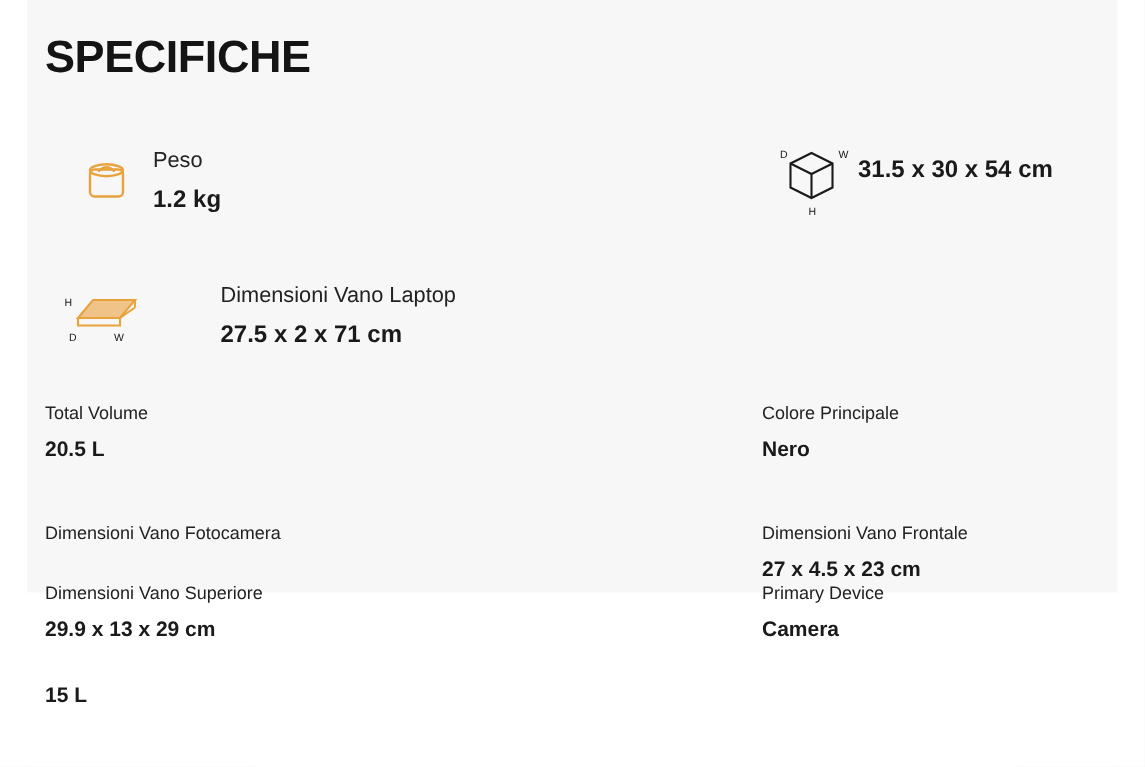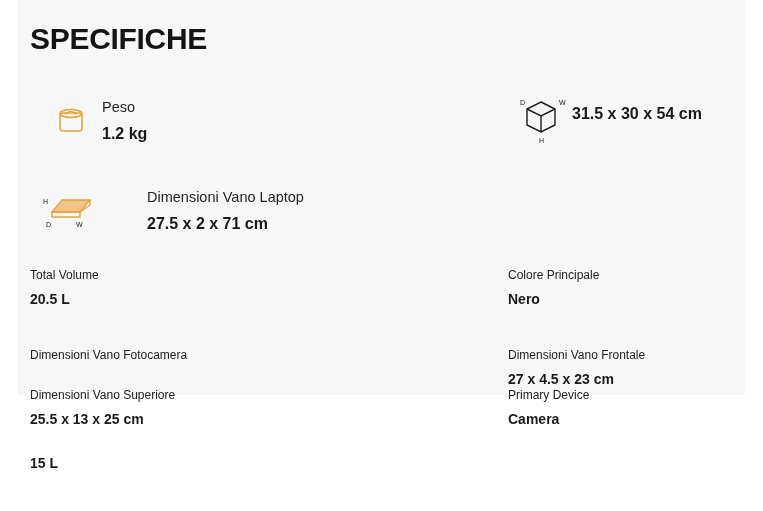--- a/index.html
+++ b/index.html
@@ -186,21 +186,21 @@
       <div class="spec-label">Dimensioni Vano Fotocamera</div>
     </div>
 
     <div class="spec col-right r2">
       <div class="spec-label">Dimensioni Vano Frontale</div>
       <div class="spec-value">27 x 4.5 x 23 cm</div>
     </div>
 
     <div class="spec col-left r3">
       <div class="spec-label">Dimensioni Vano Superiore</div>
-      <div class="spec-value">25.5 x 13 x 25 cm</div>
+      <div class="spec-value">29.9 x 13 x 29 cm</div>
     </div>
 
     <div class="spec col-right r3">
       <div class="spec-label">Primary Device</div>
       <div class="spec-value">Camera</div>
     </div>
 
     <div class="spec col-left r4">
       <div class="spec-value">15 L</div>
     </div>

